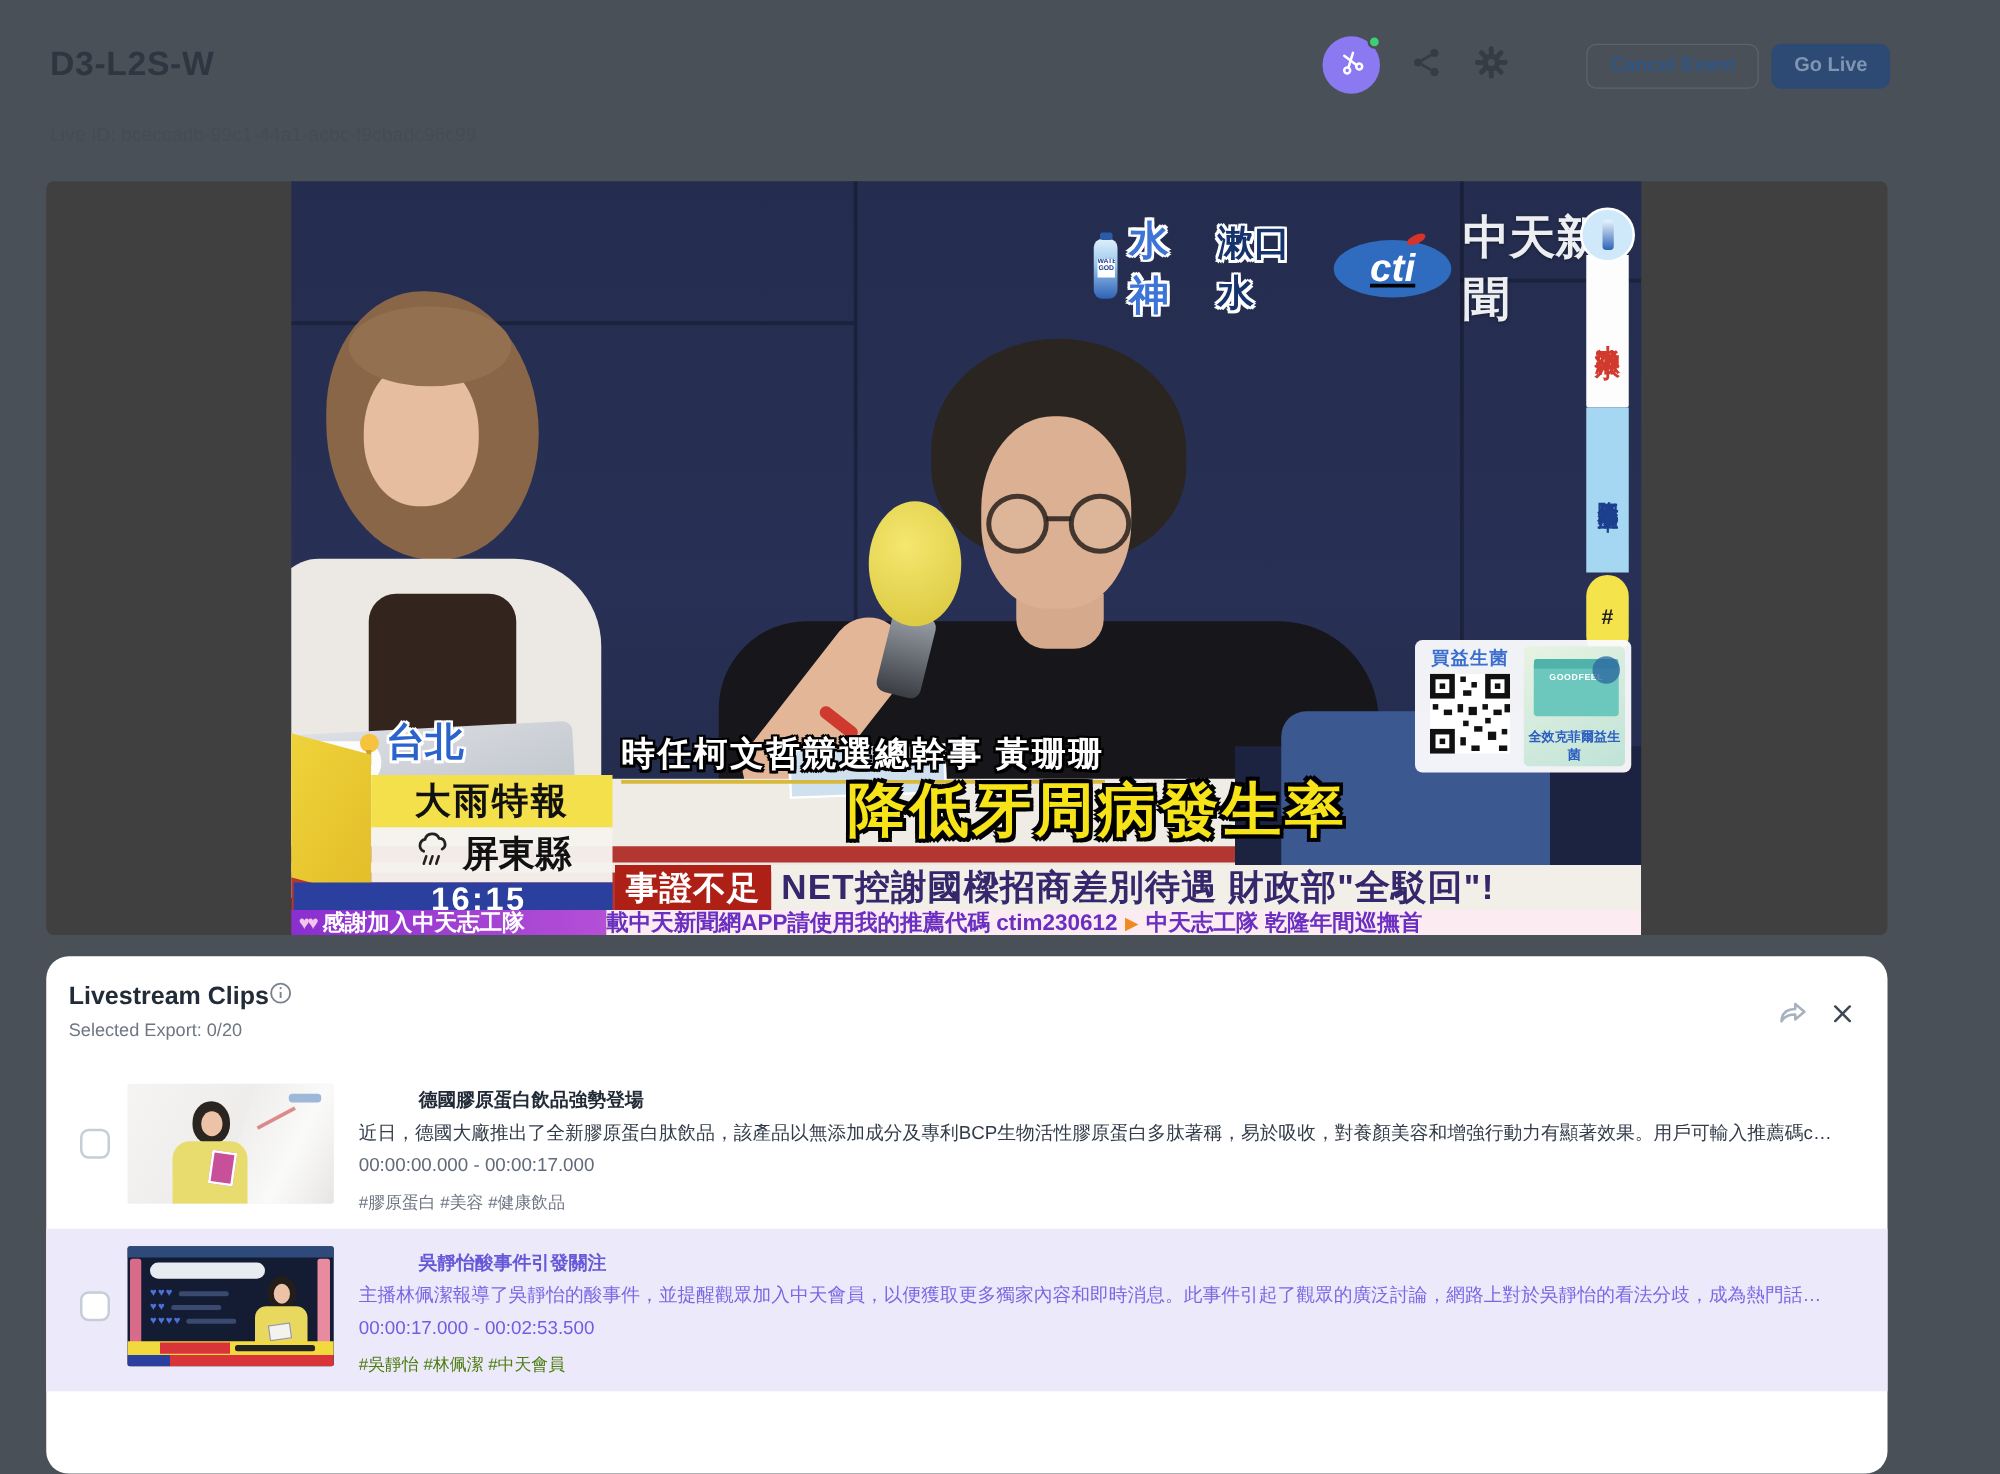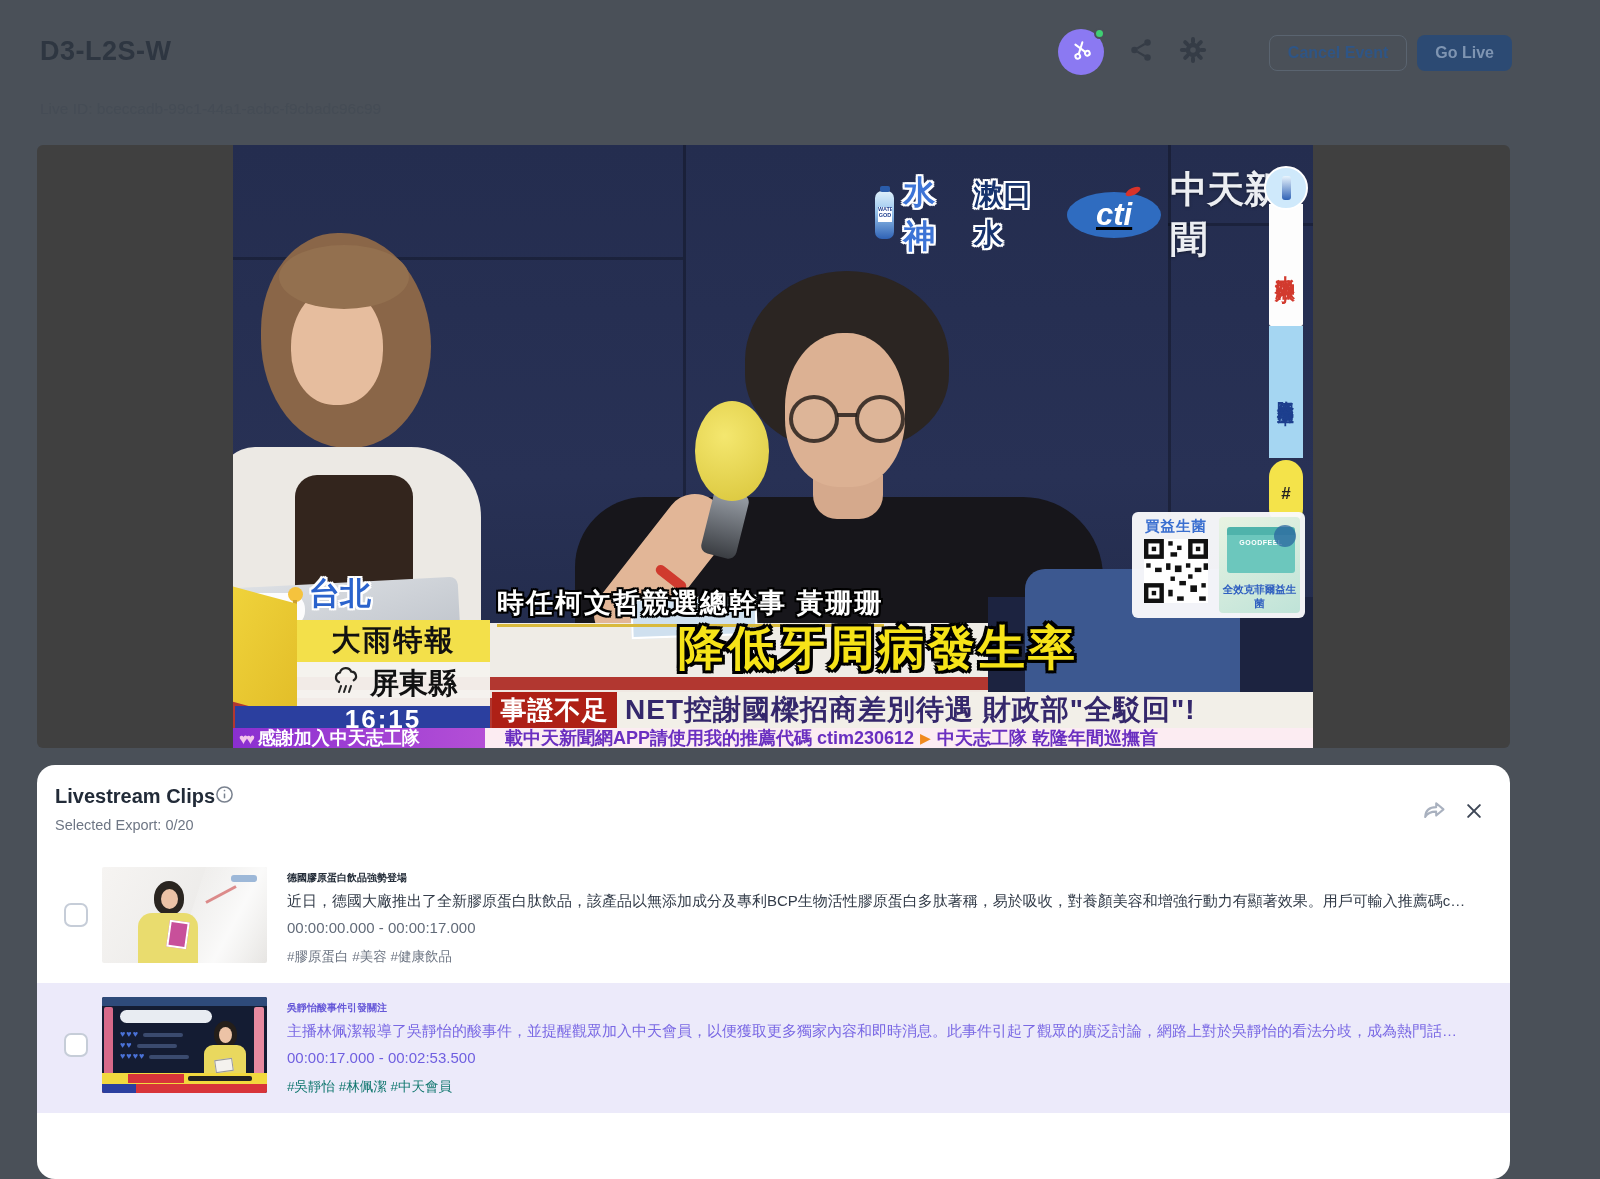--- a/index.html
+++ b/index.html
@@ -93,43 +93,43 @@
   .wx-alert { position:absolute; left:64px; top:475px; width:193px; height:42px; background:#f3e04a; display:flex; align-items:center; justify-content:center; font-size:29px; font-weight:bold; color:#111; letter-spacing:2px; }
   .wx-area { position:absolute; left:64px; top:517px; width:193px; height:44px; background:rgba(245,243,238,.96); display:flex; align-items:center; justify-content:center; gap:8px; font-size:29px; font-weight:bold; color:#111; }
   .wx-time { position:absolute; left:2px; top:561px; width:255px; height:27px; background:#2b3f9f; color:#fff; font-size:26px; font-weight:bold; display:flex; align-items:center; justify-content:center; letter-spacing:2px;padding-left:41px; }
   .cap-speaker { position:absolute; left:264px; top:440px; font-size:27px; font-weight:bold; color:#fff; letter-spacing:2px; border-bottom:3px solid #d8b93c; padding-bottom:3px; }
   .cap-quote { position:absolute; left:445px; top:472px; font-size:47px; font-weight:bold; color:#f6e318; letter-spacing:3px;
                text-shadow:-3px -3px 0 #000,3px -3px 0 #000,-3px 3px 0 #000,3px 3px 0 #000,-3px 0 0 #000,3px 0 0 #000,0 -3px 0 #000,0 3px 0 #000; }
   .ticker-tag { position:absolute; left:259px; top:547px; width:125px; height:36px; background:#ae2016; color:#fff; font-size:26px; font-weight:bold; display:flex; align-items:center; justify-content:center; letter-spacing:1px; }
   .ticker-main { position:absolute; left:384px; top:547px; width:696px; height:36px; background:#f2efe8; color:#34276b; font-size:28px; font-weight:bold; display:flex; align-items:center; padding-left:8px; white-space:nowrap; overflow:hidden; letter-spacing:1px; }
   .sub-left { position:absolute; left:0; top:583px; width:252px; height:20px; background:linear-gradient(90deg,#8a2fd0,#b44fd6); color:#fff; font-size:18px; font-weight:bold; display:flex; align-items:center; gap:5px; padding-left:6px; white-space:nowrap; overflow:hidden; }
   .sub-hearts { color:#f4c6ea; font-size:15px; letter-spacing:-2px; }
-  .sub-right { position:absolute; left:252px; top:583px; width:828px; height:20px; background:#fcecf2; color:#6a2fc0; font-size:18px; font-weight:bold; display:flex; align-items:center; gap:6px; padding-left:20px; white-space:nowrap; overflow:hidden; }
+  .sub-right { position:absolute; left:252px; top:583px; width:828px; height:20px; background:#fcecf2; color:#6a2fc0; font-size:18px; font-weight:bold; display:flex; align-items:center; gap:6px; padding-left:0; white-space:nowrap; overflow:hidden; }
   .sub-arrow { color:#f08a1e; font-size:14px; }
   
   .panel { position:absolute; left:37px; top:765px; width:1473px; height:414px; background:#fff; border-radius:18px; }
   .panel-title-row { position:absolute; left:18px; top:20px; display:flex; align-items:center; }
   .panel-title { font-size:20px; font-weight:bold; color:#222b38; }
   .panel-sub { position:absolute; left:18px; top:52px; font-size:14.5px; color:#6e7684; }
   .panel-share { position:absolute; right:62px; top:32px; cursor:pointer; }
   .panel-close { position:absolute; right:26px; top:36px; cursor:pointer; }
   .rows { position:absolute; left:0; top:88px; width:100%; }
   .row { position:relative; height:130px; display:flex; align-items:flex-start; padding:14px 28px 0 27px; cursor:pointer; }
   .row.selected { background:#eceafa; }
   .checkbox { width:24px; height:24px; border:2px solid #c6cdd8; border-radius:7px; background:#fff; margin-top:36px; flex:none; cursor:pointer; }
   .thumb { width:165px; height:96px; border-radius:2px; margin-left:14px; flex:none; position:relative; overflow:hidden; cursor:pointer; }
   .tcol { margin-left:20px; padding-top:4px; min-width:0; }
-  .clip-title { font-size:10px; font-weight:bold; color:#212a36; }
+  .clip-title { font-size:15px; font-weight:bold; color:#212a36;margin-left:48px; }
   .clip-desc { font-size:15px; color:#333c49; margin-top:7px; white-space:nowrap; overflow:hidden; text-overflow:ellipsis; max-width:1180px; }
   .clip-time { font-size:15px; color:#626b79; margin-top:8px; }
   .clip-tags { font-size:13.5px; color:#6d7583; margin-top:12px; }
   .row.selected .clip-title { color:#6658d8; }
   .row.selected .clip-desc { color:#7968e4; }
   .row.selected .clip-time { color:#6f5fe0; }
-  .row.selected .clip-tags { color:#0f766e; }
+  .row.selected .clip-tags { color:#4d7c0f; }
   
   .thumb1 { background:linear-gradient(120deg,#f6f4f2 0%,#ecebe9 60%,#e3e1de 100%); }
   .t1-streak { position:absolute; left:90px; top:-20px; width:90px; height:140px; background:linear-gradient(100deg,rgba(255,255,255,0) 0%,rgba(255,255,255,.8) 50%,rgba(255,255,255,0) 100%); transform:rotate(18deg); }
   .t1-logo { position:absolute; right:10px; top:8px; width:26px; height:7px; background:#9db8d8; border-radius:3px; }
   .t1-hair { position:absolute; left:52px; top:14px; width:30px; height:34px; background:#2a2520; border-radius:50% 50% 45% 45%; }
   .t1-face { position:absolute; left:59px; top:22px; width:17px; height:20px; background:#ecc3a6; border-radius:50%; }
   .t1-body { position:absolute; left:36px; top:46px; width:60px; height:50px; background:#e9dc6e; border-radius:14px 14px 0 0; }
   .t1-box { position:absolute; left:66px; top:54px; width:20px; height:27px; background:#c8509a; border:2px solid #fff; transform:rotate(8deg); }
   .t1-red { position:absolute; left:102px; top:26px; width:34px; height:3px; background:#c44; transform:rotate(-28deg); opacity:.6; }
   

